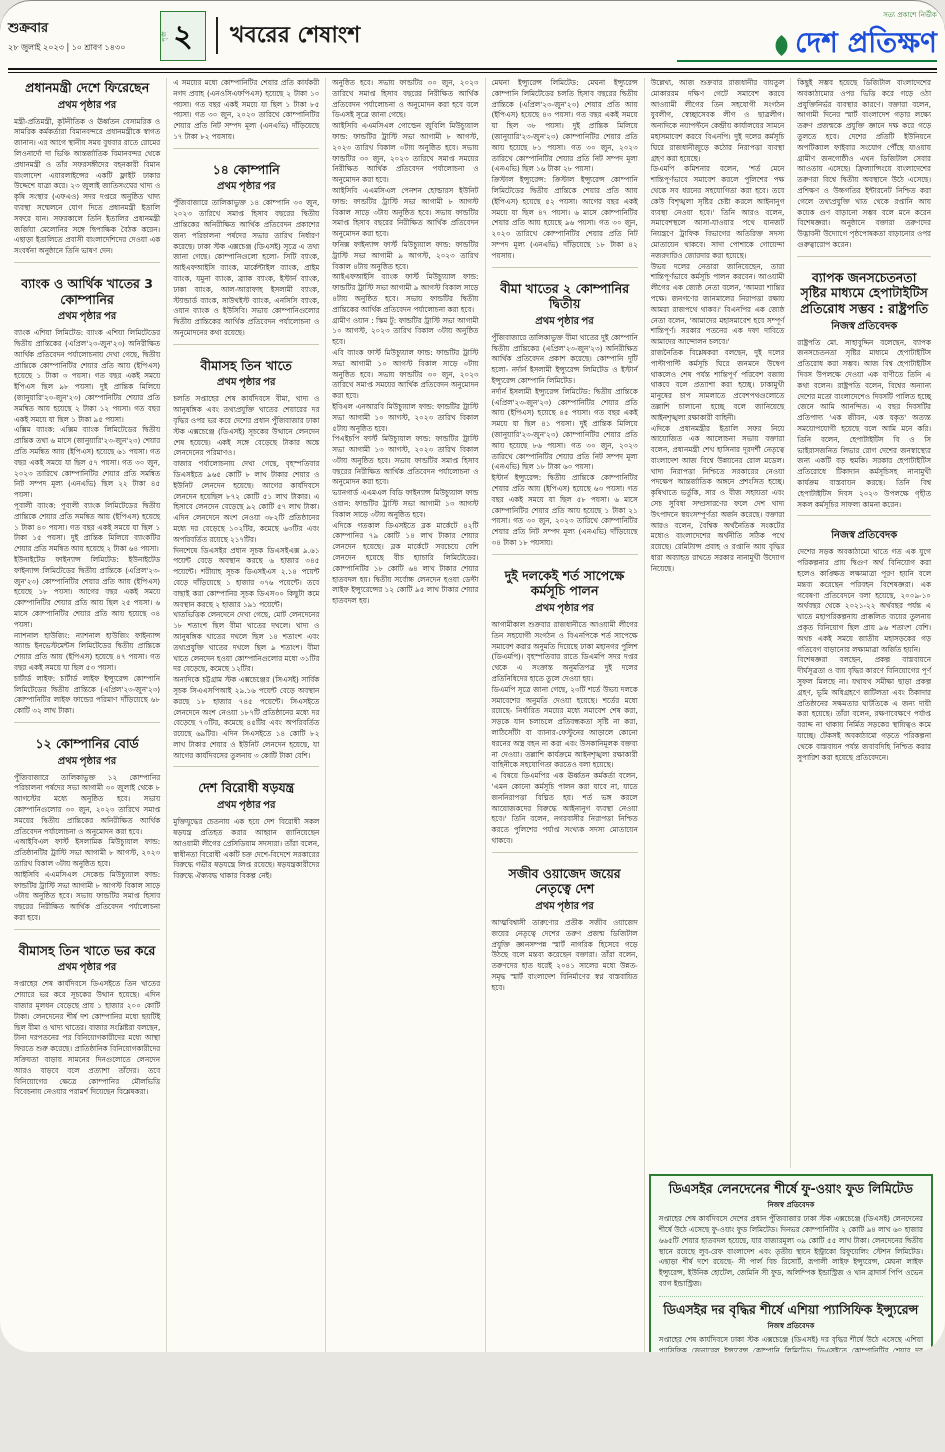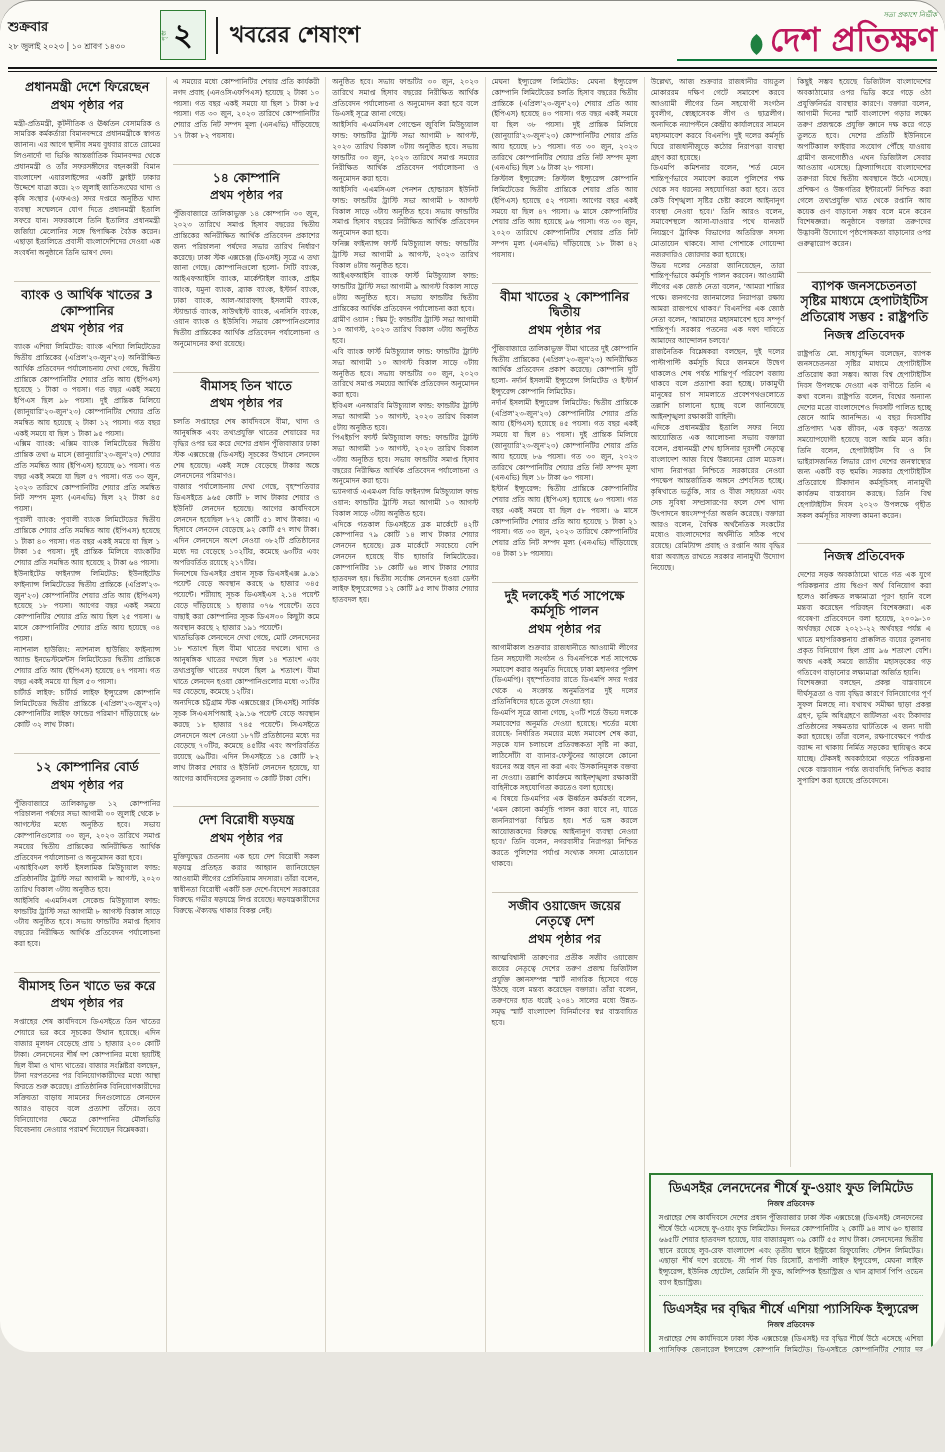--- a/index.html
+++ b/index.html
@@ -20,42 +20,42 @@
   .pagenum{ font-size:30px; font-weight:bold; line-height:1; color:#111; }
   .page-label{
     position:absolute; left:-2px; top:50%; transform:translateY(-50%) rotate(-90deg);
     font-size:6px; color:#2e7d32; letter-spacing:1px;
   }
   .section-title{
     font-size:22px; font-weight:bold; padding-left:12px; border-left:2.5px solid #222;
     flex:1 1 auto; white-space:nowrap;
   }
   .masthead-wrap{ text-align:right; flex:0 0 260px; }
-  .masthead-tagline{ font-size:7px; color:#2e7d32; margin-bottom:2px;font-style:italic; }
+  .masthead-tagline{ font-size:7px; color:#2e7d32; margin-bottom:8px; }
   .masthead-row{ display:flex; align-items:flex-end; justify-content:flex-end; gap:6px; }
   .leaf{
     width:15px; height:15px; background:#1f8040; border-radius:0 75% 0 75%;
     transform:rotate(45deg); display:inline-block; margin-bottom:4px;
   }
-  .masthead{ font-size:33px; font-weight:bold; color:#be185d; line-height:1; }
+  .masthead{ font-size:28px; font-weight:bold; color:#1d4ed8; line-height:1; }
   .masthead-underline{ height:2px; background:#0e7a3c; margin-top:3px; }
   .header-rule{ border-top:2.5px solid #151515; border-bottom:1px solid #151515; height:5px; }
   
   .cols{ display:flex; margin-top:5px; height:1352px; overflow:hidden; }
   .col{ flex:1 1 0; min-width:0; padding:0 6px; overflow:hidden; }
   .col + .col, .rw{ border-left:1px solid #d9d4c8; }
   .rw{ flex:2 1 0; min-width:0; display:flex; flex-direction:column; overflow:hidden; }
-  .rw-cols{ display:flex; flex:1 1 auto; min-height:0; overflow:hidden;justify-content:flex-end; }
+  .rw-cols{ display:flex; flex:1 1 auto; min-height:0; overflow:hidden; }
   .rw-cols .col + .col{ border-left:1px solid #d9d4c8; }
   
-  .article + .article, .body + .article{ margin-top:22px; border-top:1px solid #ccc6b8; padding-top:3px; }
+  .article + .article, .body + .article{ margin-top:5px; border-top:1px solid #ccc6b8; padding-top:11px; }
   .headline{
     font-size:12.5px; font-weight:bold; text-align:center; line-height:1.25; margin:2px 0 1px;
   }
-  .kicker{ font-size:12px; font-weight:bold; text-align:center; margin-bottom:3px; }
+  .kicker{ font-size:10px; font-weight:bold; text-align:center; margin-bottom:3px;font-family:Liberation Serif, serif; }
   .body{
     font-size:7.2px; line-height:1.5; text-align:justify; white-space:pre-line;
     word-break:break-word;
   }
   
   .company-box{
     flex:0 0 256px; margin:6px 4px 0 4px; border:2px solid #2e7d32; background:#f5faf1;
     padding:5px 8px 6px; overflow:hidden;
   }
   .cb-title{

